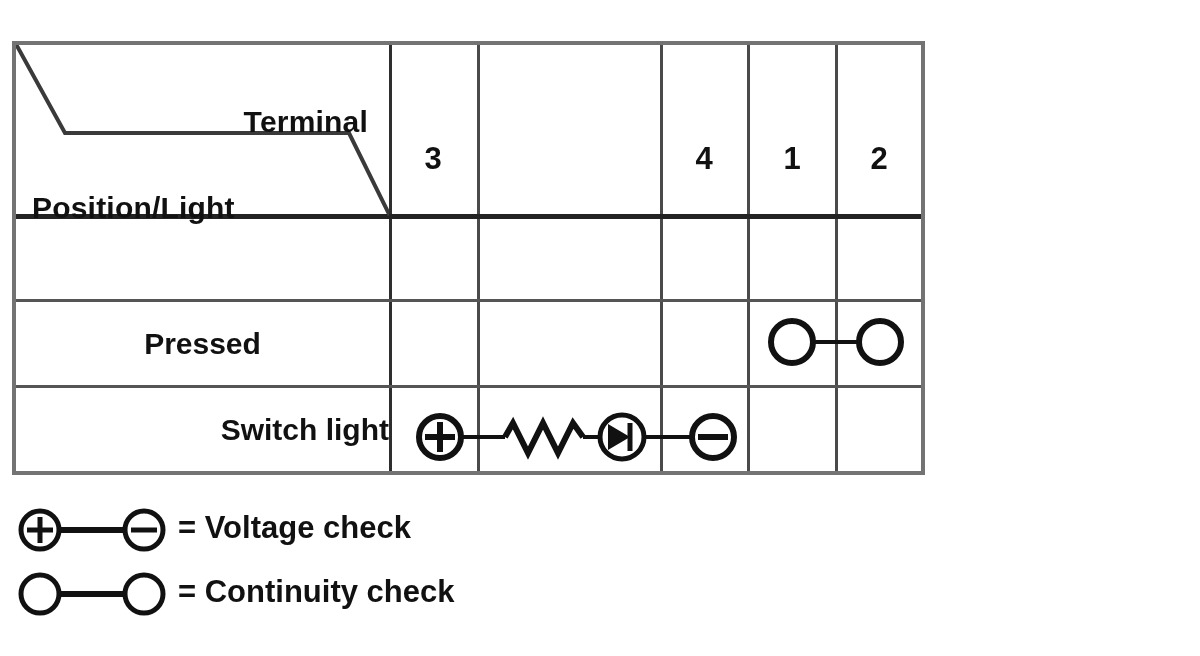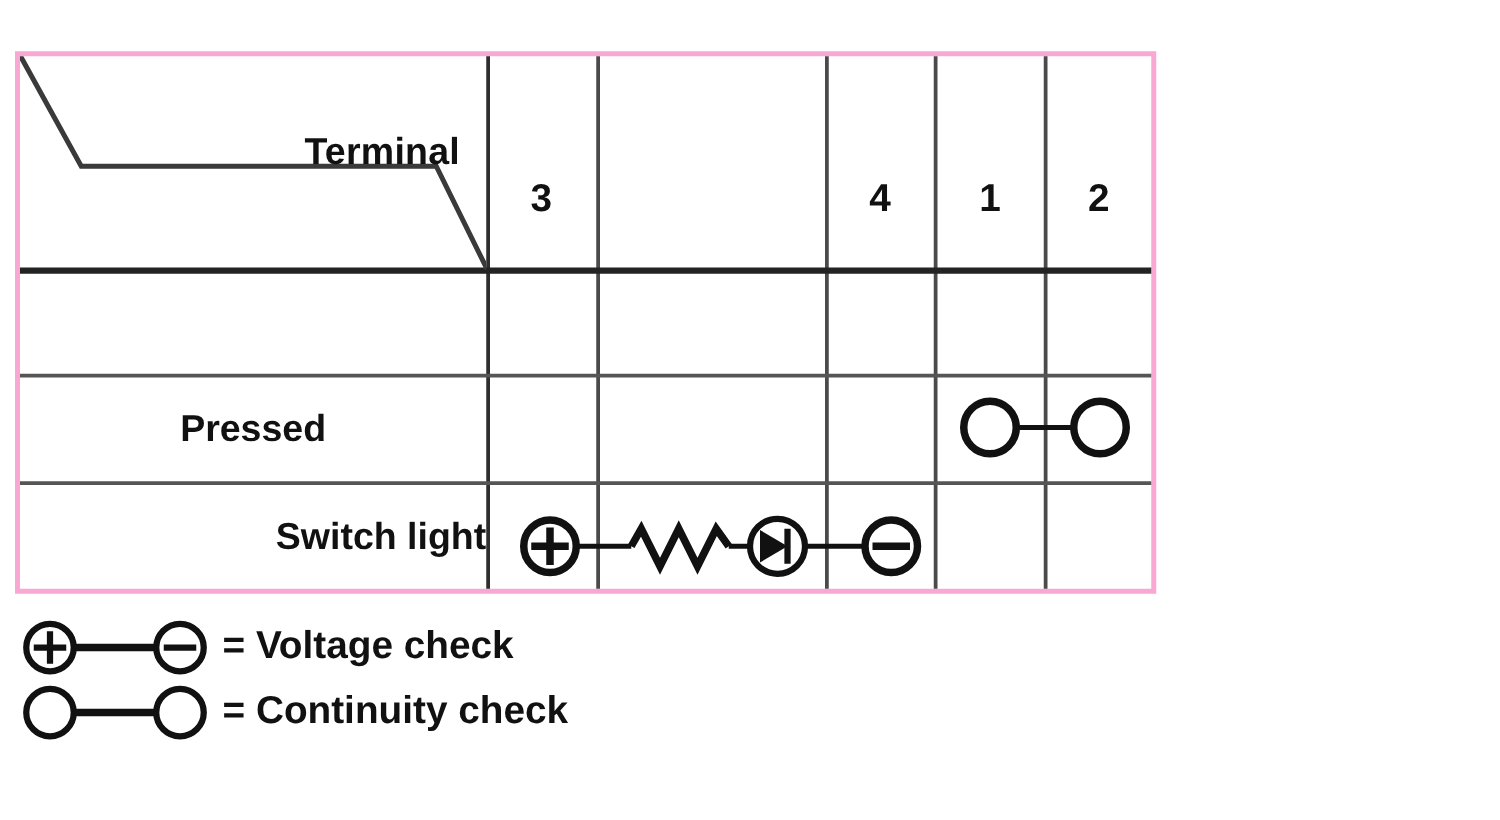--- a/index.html
+++ b/index.html
@@ -24,21 +24,21 @@
     width: 1200px;
     height: 656px;
   }
 
   .table-wrap {
     position: absolute;
     left: 12px;
     top: 41px;
     width: 913px;
     height: 434px;
-    border: 4px solid #f9a8d4;
+    border: 4px solid #737373;
     box-sizing: border-box;
     background: #ffffff;
   }
 
   .grid {
     position: absolute;
     inset: 0;
   }
 
   
@@ -126,20 +126,21 @@
   
   .legend {
     position: absolute;
     left: 18px;
     top: 494px;
     width: 700px;
   }
   .legend-row {
     position: relative;
     height: 52px;
+    margin-top: 12px;
   }
   .legend-sym {
     position: absolute;
     left: 0;
     top: 0;
   }
   .legend-text {
     position: absolute;
     left: 160px;
     top: 4px;
@@ -165,20 +166,21 @@
       <div class="hrule header-sep" style="top:169px;"></div>
       <div class="hrule" style="top:254px;"></div>
       <div class="hrule" style="top:340px;"></div>
     </div>
 
     <div class="split-cell">
       <svg width="373" height="171" viewBox="0 0 373 171">
         <polyline points="1,1 49,88 333,88 373,169" fill="none" stroke="#3a3a3a" stroke-width="4" stroke-linejoin="miter" stroke-linecap="square"></polyline>
       </svg>
       <div class="hdr-terminal">Terminal</div>
+      <div class="hdr-position">Position/Light</div>
     </div>
 
     <div class="term-num" style="left:375px;">3</div>
     <div class="term-num" style="left:509px;"></div>
     <div class="term-num" style="left:646px;">4</div>
     <div class="term-num" style="left:734px;">1</div>
     <div class="term-num" style="left:821px;">2</div>
 
     <div class="row-label" style="top:282px;">Pressed</div>
     <div class="row-label" style="top:368px;text-align:right;">Switch light</div>

